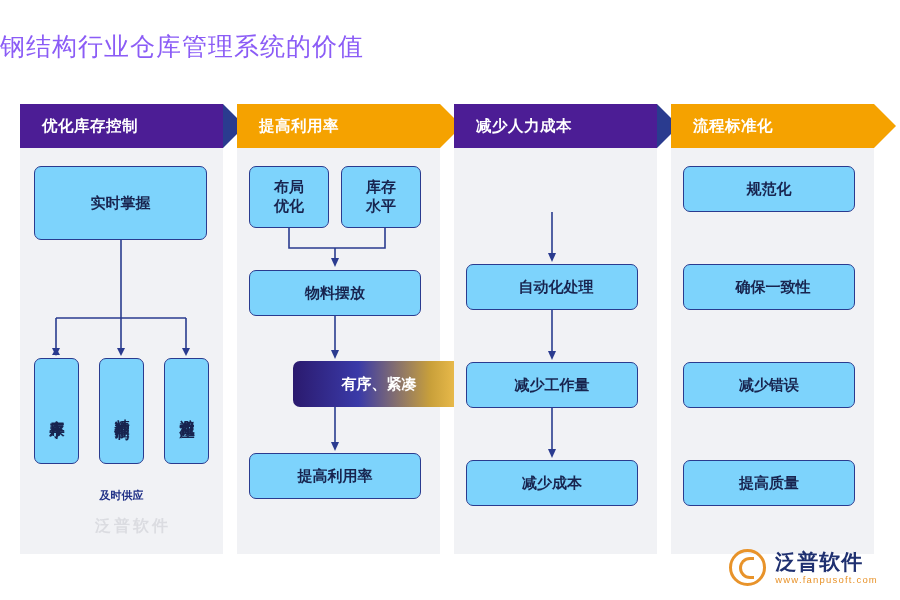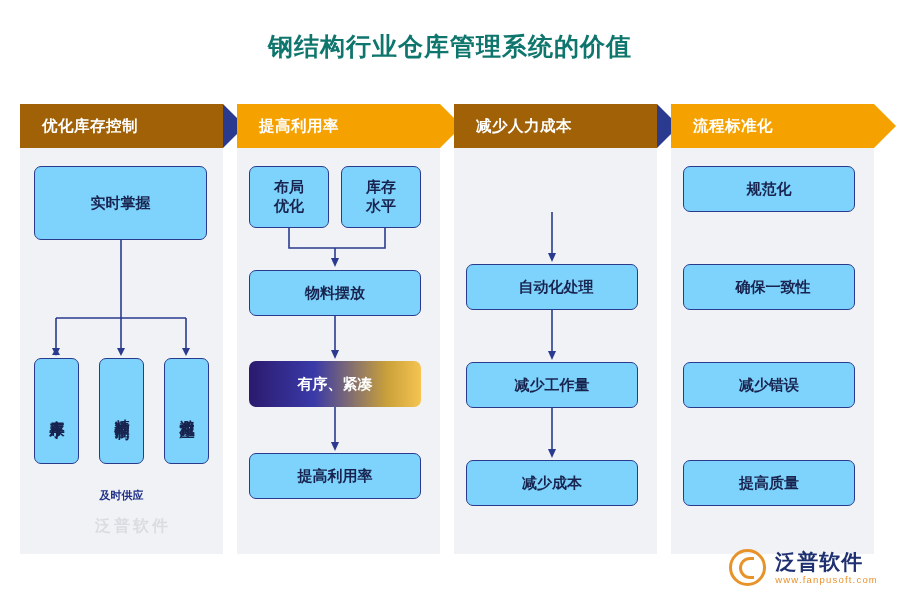--- a/index.html
+++ b/index.html
@@ -4,24 +4,24 @@
 <style>
   html,body{margin:0;padding:0;}
   body{
     width:900px;height:600px;
     background:#ffffff;
     font-family:"Liberation Sans","DejaVu Sans",sans-serif;
     overflow:hidden;
     position:relative;
   }
   .title{
-    text-align:center;
+    text-align:left;
     font-size:25px;
-    font-weight:bold;
-    color:#0f766e;
+    font-weight:normal;
+    color:#8b5cf6;
     letter-spacing:1px;
     padding-top:30px;
   }
   .board{
     position:absolute;
     top:104px;left:20px;
     width:860px;height:450px;
     display:flex;
     gap:14px;
   }
@@ -36,21 +36,21 @@
     display:flex;
     align-items:center;
     box-sizing:border-box;
     padding-left:22px;
     color:#ffffff;
     font-size:15.5px;
     font-weight:bold;
     letter-spacing:.5px;
     z-index:3;
   }
-  .ribbon.blue{background:#a16207;}
+  .ribbon.blue{background:#4c1d95;}
   .ribbon.gold{background:#f5a200;}
   .ribbon:after{
     content:"";
     position:absolute;
     right:-22px;top:0;
     width:0;height:0;
     border-top:22px solid transparent;
     border-bottom:22px solid transparent;
     border-left:22px solid #2a3b8f;
   }
@@ -73,20 +73,21 @@
     align-items:center;
     justify-content:center;
     text-align:center;
     box-sizing:border-box;
     line-height:1.25;
   }
   .card.grad{
     background:linear-gradient(90deg,#2b1a6e 0%,#3a3aa8 38%,#c9a03a 80%,#f5c451 100%);
     color:#ffffff;
     border:none;
+    margin-left:44px;
   }
   
   .c1-top{position:absolute;left:14px;top:18px;width:173px;height:74px;text-align:center;}
   .c1-bot{position:absolute;left:14px;top:210px;width:45px;height:106px;}
   .c1-bot2{position:absolute;left:79px;top:210px;width:45px;height:106px;}
   .c1-bot3{position:absolute;left:144px;top:210px;width:45px;height:106px;}
   .c1-vert{writing-mode:vertical-rl;text-orientation:upright;letter-spacing:2px;}
   .c1-footer{
     position:absolute;left:0;top:340px;width:100%;
     text-align:center;color:#1f2f86;font-weight:bold;font-size:11px;

